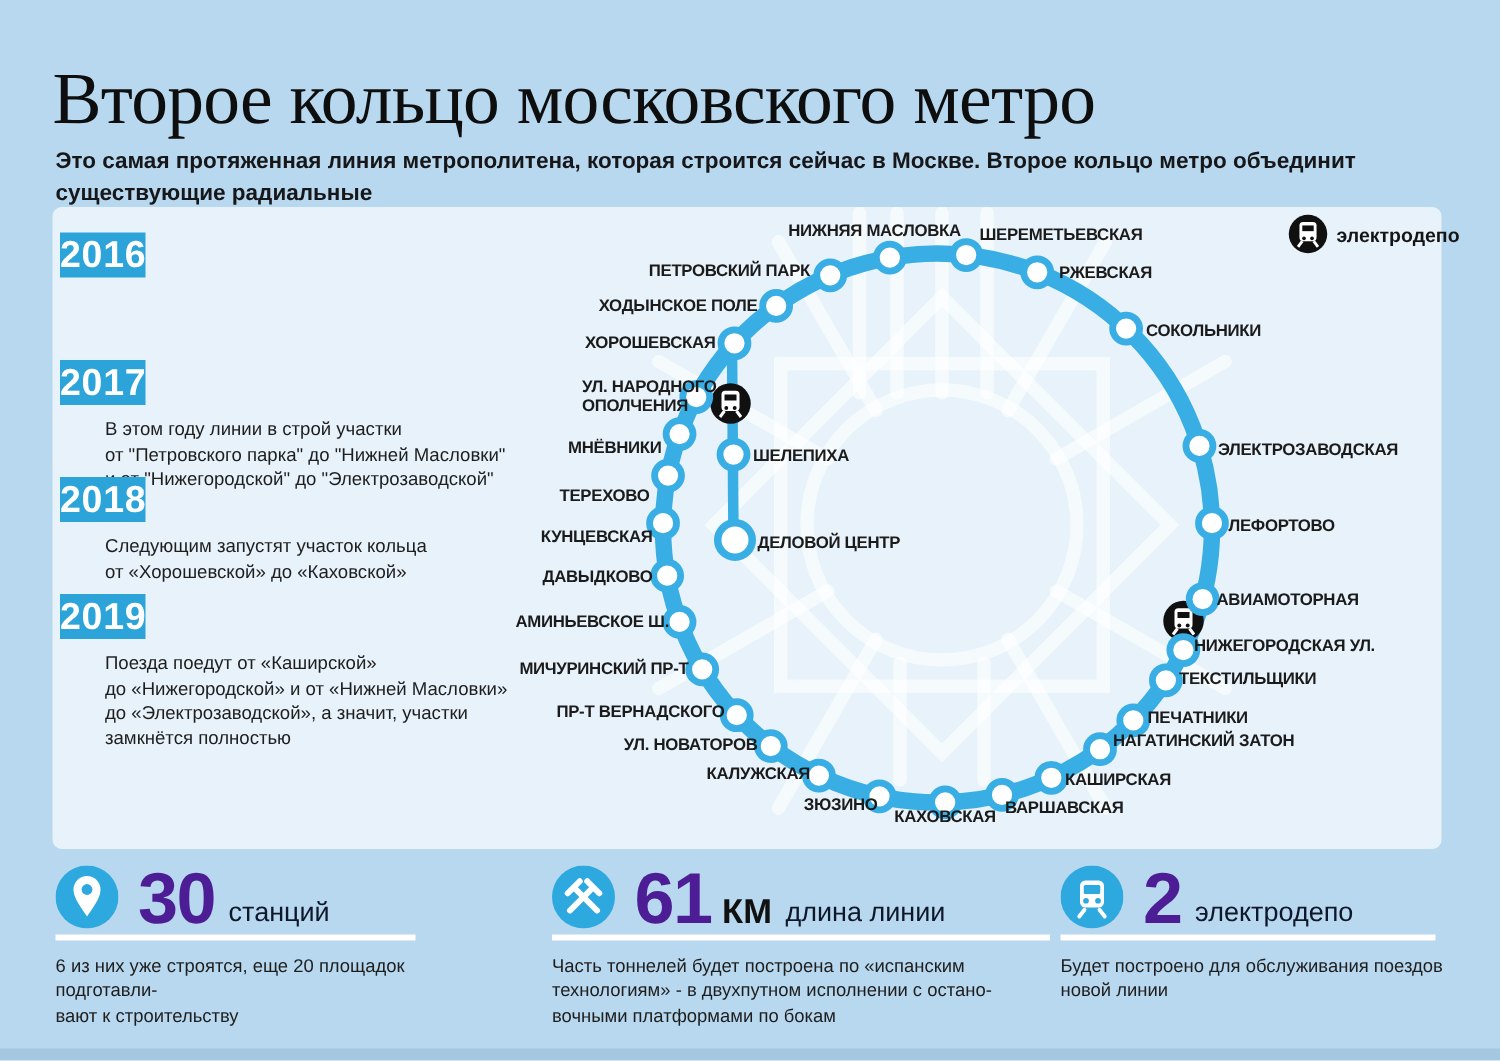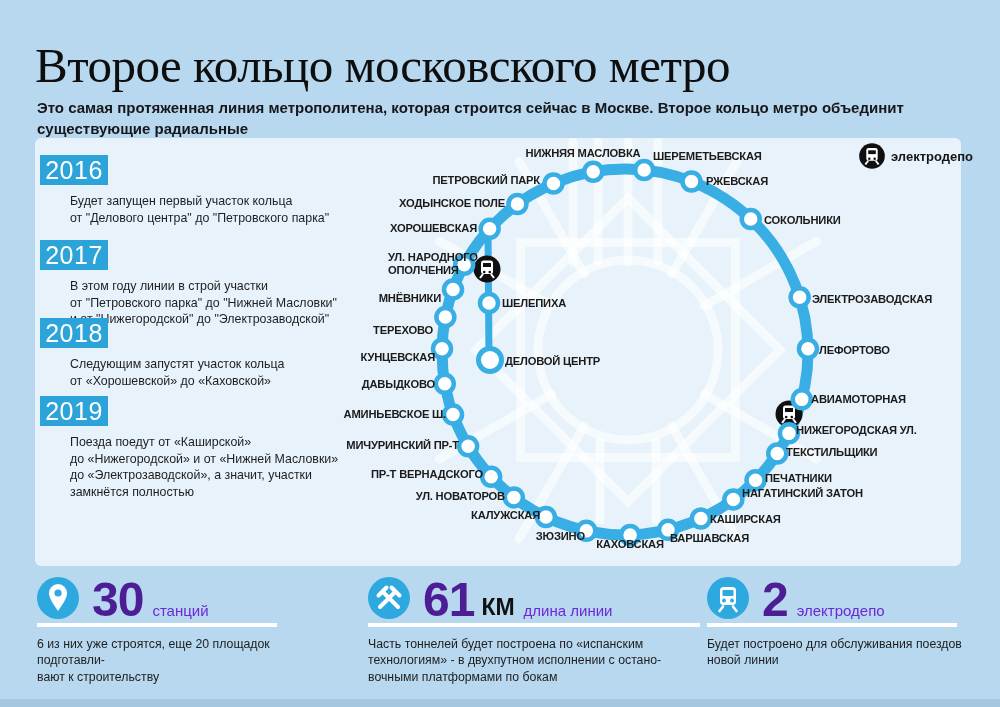--- a/index.html
+++ b/index.html
@@ -7,33 +7,33 @@
   .page{position:relative;width:1000px;height:707px;background:#b7d8ee;}
   .page-title{position:absolute;left:35px;top:4px;font-family:"Liberation Serif",serif;
     font-size:49px;font-weight:500;color:#0e0e0e;letter-spacing:-.5px;white-space:nowrap;}
   .page-subtitle{position:absolute;left:37px;top:82px;font-size:15px;line-height:21px;
     font-weight:700;color:#17171a;white-space:pre-line;}
   .content-panel{position:absolute;left:35px;top:138px;width:926px;height:428px;
     background:#e7f2fa;border-radius:6px;}
   .map-svg{position:absolute;left:0;top:0;width:1000px;height:707px;}
   
   .tl-entry{position:absolute;left:40px;width:310px;}
-  .year-badge{display:inline-block;width:68px;height:30px;line-height:30px;text-align:center;
-    background:#2ca4da;color:#ffffff;font-size:25px;font-weight:400;letter-spacing:.5px;}
+  .year-badge{display:inline-block;width:57px;height:30px;line-height:30px;text-align:center;
+    background:#2ca4da;color:#ffffff;font-size:25px;font-weight:700;letter-spacing:.5px;}
   .tl-desc{margin:8px 0 0 30px;font-size:12.4px;line-height:16.5px;color:#1e1e1e;
     white-space:pre-line;}
   
   .stat{position:absolute;top:575px;}
   .stat-head{display:flex;align-items:flex-end;height:44px;}
   .stat-icon{width:42px;height:42px;flex:0 0 auto;}
   .stat-icon svg{width:42px;height:42px;display:block;}
   .stat-value{font-size:48px;font-weight:700;color:#4c1d95;line-height:.80;margin-left:13px;letter-spacing:-1px;}
   .stat-unit{font-size:23px;font-weight:700;color:#111;margin-left:7px;line-height:1;}
   .stat-unit:empty{margin-left:0;}
-  .stat-label{font-size:15px;color:#6d28d9;margin-left:9px;line-height:1.15;}
+  .stat-label{font-size:18px;color:#0f172a;margin-left:9px;line-height:1.15;}
   .stat-divider{height:3.5px;background:#ffffff;margin-top:4px;}
   .stat-desc{margin:9px 0 0 0;font-size:12.3px;line-height:16.5px;color:#1e1e1e;white-space:pre-line;}
   .bottom-strip{position:absolute;left:0;bottom:0;width:100%;height:8px;background:#a5c7e0;}
 </style>
 </head>
 <body>
 
 <div class="page">
 
   <h1 class="page-title">Второе кольцо московского метро</h1>
@@ -155,22 +155,20 @@
         <rect x="-4" y="-6" width="8" height="4" fill="#101010"></rect>
         <circle cx="-2.8" cy="3" r="1.3" fill="#101010"></circle>
         <circle cx="2.8" cy="3" r="1.3" fill="#101010"></circle>
       </g>
       <text x="891" y="161" text-anchor="start" fill="#151515" font-size="13" font-weight="700" font-family="&quot;Liberation Sans&quot;, sans-serif">электродепо</text>
     </svg>
 
   <div>
     <div class="tl-entry" style="top:155px">
       <div class="year-badge">2016</div>
-      <div class="tl-desc">Будет запущен первый участок кольца
-от "Делового центра" до "Петровского парка"</div>
     </div>
     <div class="tl-entry" style="top:240px">
       <div class="year-badge">2017</div>
       <div class="tl-desc">В этом году линии в строй участки
 от "Петровского парка" до "Нижней Масловки"
 и от "Нижегородской" до "Электрозаводской"</div>
     </div>
     <div class="tl-entry" style="top:318px">
       <div class="year-badge">2018</div>
       <div class="tl-desc">Следующим запустят участок кольца

